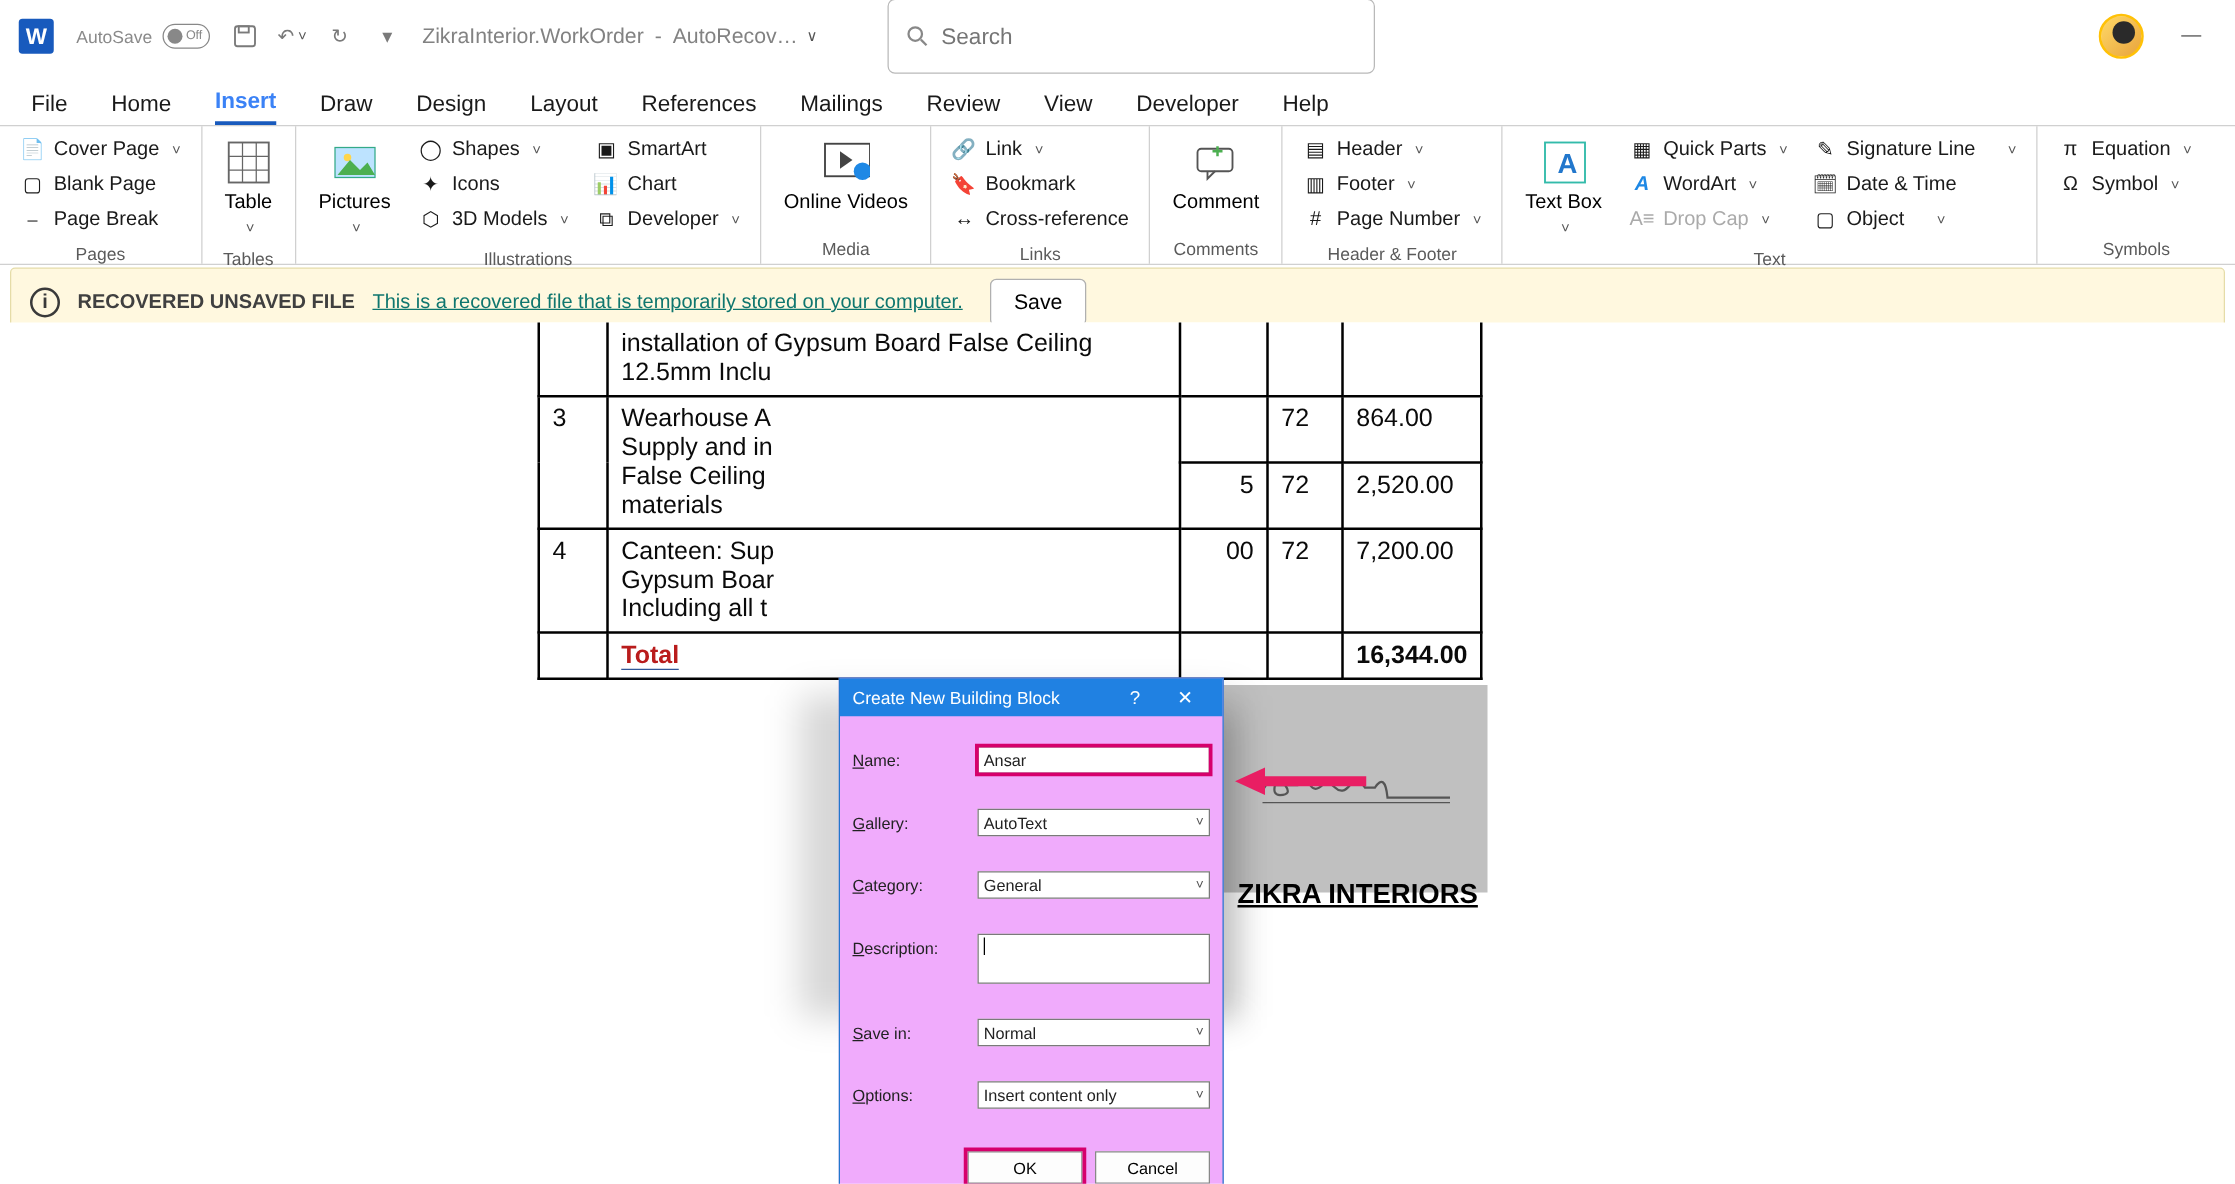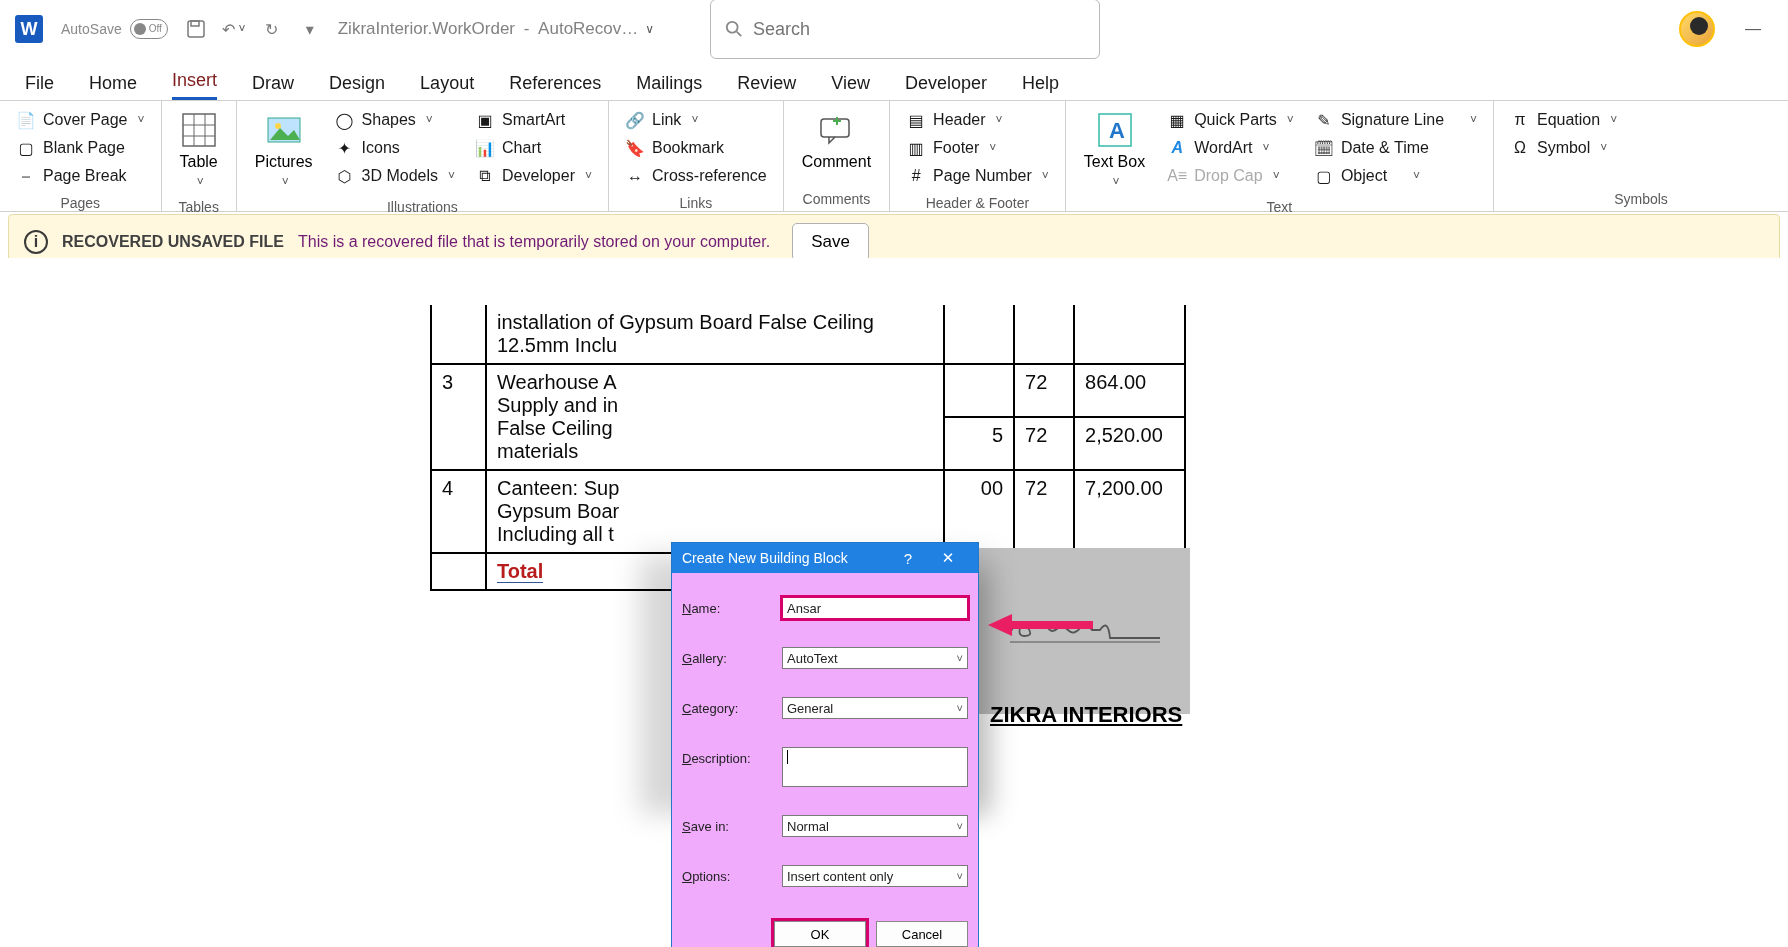--- a/index.html
+++ b/index.html
@@ -16,45 +16,45 @@
 .doc-name { color: #828282; font-size: 17px; display:flex; align-items:center; gap:4px;}
 .search-box { flex: 0 0 390px; height: 60px; border: 1px solid #b9b9b9; border-radius: 6px; display: flex; align-items: center; padding: 0 14px; gap: 10px; margin-left: 38px; }
 .search-box input { border: none; outline: none; font-size: 18px; color: #888; flex:1; background:transparent;}
 .avatar { width: 36px; height: 36px; border-radius: 50%; background: linear-gradient(135deg,#ffd966,#e8a33d); margin-left: auto; border:2px solid #ffc107; position:relative; overflow:hidden;}
 .avatar::after{content:""; position:absolute; width:18px; height:18px; border-radius:50%; background:#2a2a2a; top:4px; left:9px;}
 .min-btn { width: 40px; display:flex; justify-content:center; }
 
 
 .tabs { height: 42px; display: flex; align-items: flex-end; padding: 0 25px; gap: 35px; }
 .tab { font-size: 18px; color: #1a1a1a; padding-bottom: 6px; cursor: pointer; }
-.tab.active { color: #7f1d1d; border-bottom: 3px solid #185abd; font-weight: 400; }
+.tab.active { color: #3b82f6; border-bottom: 3px solid #185abd; font-weight: 700; }
 
 
 .ribbon { height: 112px; border: 1px solid #d0d0d0; border-left:none; border-right:none; display: flex; background:#fff;}
 .ribbon-group { border-right: 1px solid #d0d0d0; height: 100%; display: flex; flex-direction: column; }
 .ribbon-group-body { flex: 1; display: flex; align-items: flex-start; padding: 6px 10px; gap: 8px; }
 .ribbon-group-label { text-align: center; font-size: 14px; color: #5a5a5a; padding-bottom: 4px; }
 .rbtn { display: flex; align-items: center; gap: 7px; padding: 3px 6px; font-size: 16px; color: #1a1a1a; white-space: nowrap; }
 .rbtn .ic { width: 20px; height: 20px; display:inline-flex; align-items:center; justify-content:center;}
 .rbtn-large { display: flex; flex-direction: column; align-items: center; gap: 4px; padding: 4px 8px; font-size: 16px; }
 .rbtn-large .bigic { width: 38px; height: 38px; display:flex; align-items:center; justify-content:center;}
 .stack { display: flex; flex-direction: column; gap: 2px; }
 .chev { font-size: 12px; color:#555; margin-left:3px;}
 
 
 .recovery-bar { background: #fff8df; border: 1px solid #e5dca8; display: flex; align-items: center; padding: 8px 15px; gap: 14px; margin: 2px 8px 0 8px; border-radius:4px;}
 .recovery-bar .info-icon { width: 24px; height: 24px; border: 2px solid #3a3a3a; border-radius: 50%; display:flex; align-items:center; justify-content:center; font-weight:bold; color:#3a3a3a;}
 .recovery-bar .title { font-weight: 700; font-size: 16px; color:#404040;}
-.recovery-bar .msg { font-size: 16px; color:#701a75;}
+.recovery-bar .msg { text-decoration: underline; font-size: 16px; color:#0f766e;}
 .save-btn { border: 1px solid #b0b0b0; border-radius: 5px; padding: 8px 18px; font-size: 17px; background:#fff; margin-left:8px;}
 
 
 .canvas-area { position: absolute; top: 258px; left: 0; right: 0; bottom: 0; background: #fff; }
 .page { position: absolute; left: 430px; top: 0px; width: 756px; background: #fff; }
-.doc-table { border-collapse: collapse; width: 100%; font-size: 20px; color: #0a0a0a; margin-top: 47px;}
+.doc-table { border-collapse: collapse; width: 100%; font-size: 20px; color: #0a0a0a;}
 .doc-table td { border: 2px solid #000; padding: 6px 10px; vertical-align: top; }
 .doc-table .total td { font-weight: 700; }
 .doc-table .total td:first-child + td span{ border-bottom: 1px solid #2f5597; color:#b91c1c; display:inline;}
 .sig-box { position:absolute; left: 835px; top: 290px; width: 355px; height: 166px; background: #c0c0c0; }
 .sig-svg { position:absolute; left: 1000px; top:340px; }
 .company { position: absolute; left: 990px; top: 444px; font-size: 22px; font-weight: 700; color:#000;text-decoration:underline;}
 
 
 .dialog-shadow { position:absolute; left:640px; top:298px; width:350px; height:258px; background: rgba(0,0,0,0.16); filter: blur(14px); border-radius:4px;}
 .dialog-shadow2 { position:absolute; left:846px; top:318px; width:144px; height:240px; background: rgba(0,0,0,0.12); filter: blur(12px);}
@@ -216,20 +216,35 @@
         <div class="rbtn">
             <span class="ic">⧉</span>
             <span>Developer</span>
             <span class="chev">˅</span>
           </div>
       </div>
     </div>
     <div class="ribbon-group-label">Illustrations</div>
   </div>
 
+  <div class="ribbon-group">
+    <div class="ribbon-group-body">
+      <div class="rbtn-large">
+        <span class="bigic">
+            <svg width="40" height="34">
+              <rect x="2" y="2" width="36" height="26" fill="none" stroke="#444" stroke-width="1.5"></rect>
+              <circle cx="32" cy="24" r="7" fill="#1e88e5"></circle>
+              <path d="M14 8 L24 15 L14 22 Z" fill="#444"></path>
+            </svg>
+          </span>
+        <span style="text-align:center">Online Videos</span>
+      </div>
+    </div>
+    <div class="ribbon-group-label">Media</div>
+  </div>
 
   <div class="ribbon-group">
     <div class="ribbon-group-body">
       <div class="stack">
         <div class="rbtn">
             <span class="ic">🔗</span>
             <span>Link</span>
             <span class="chev">˅</span>
           </div>
         <div class="rbtn">

